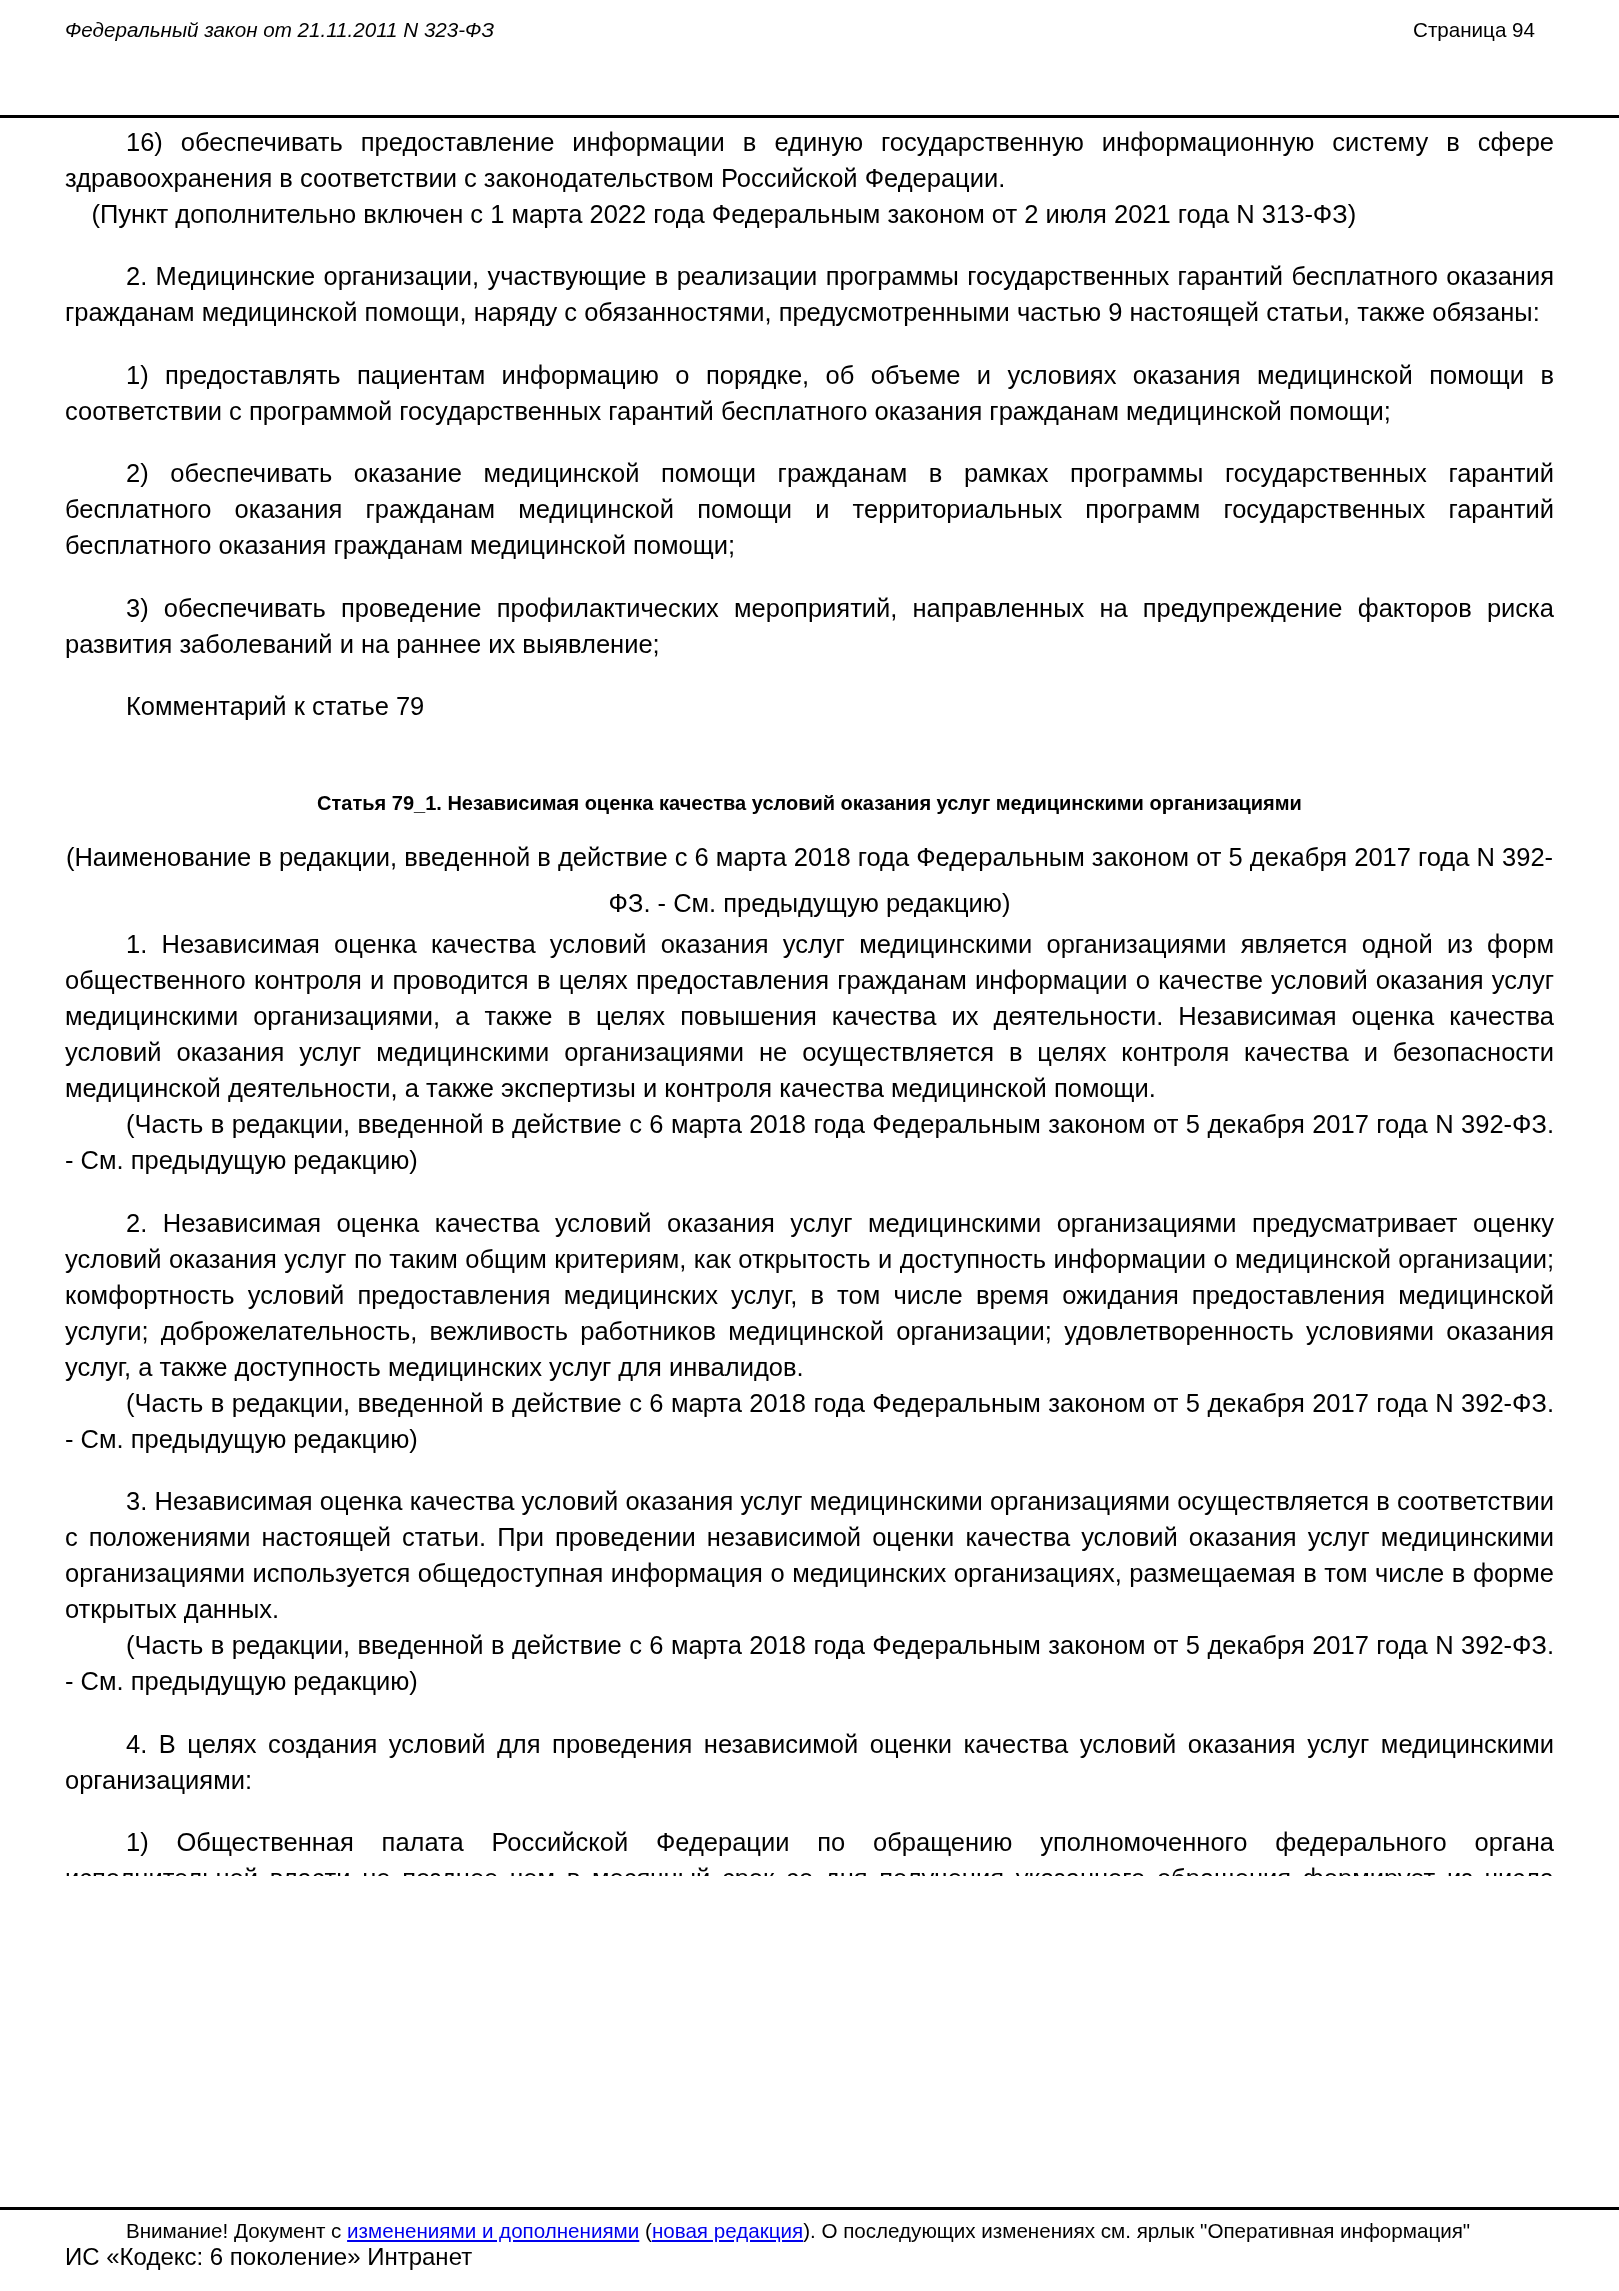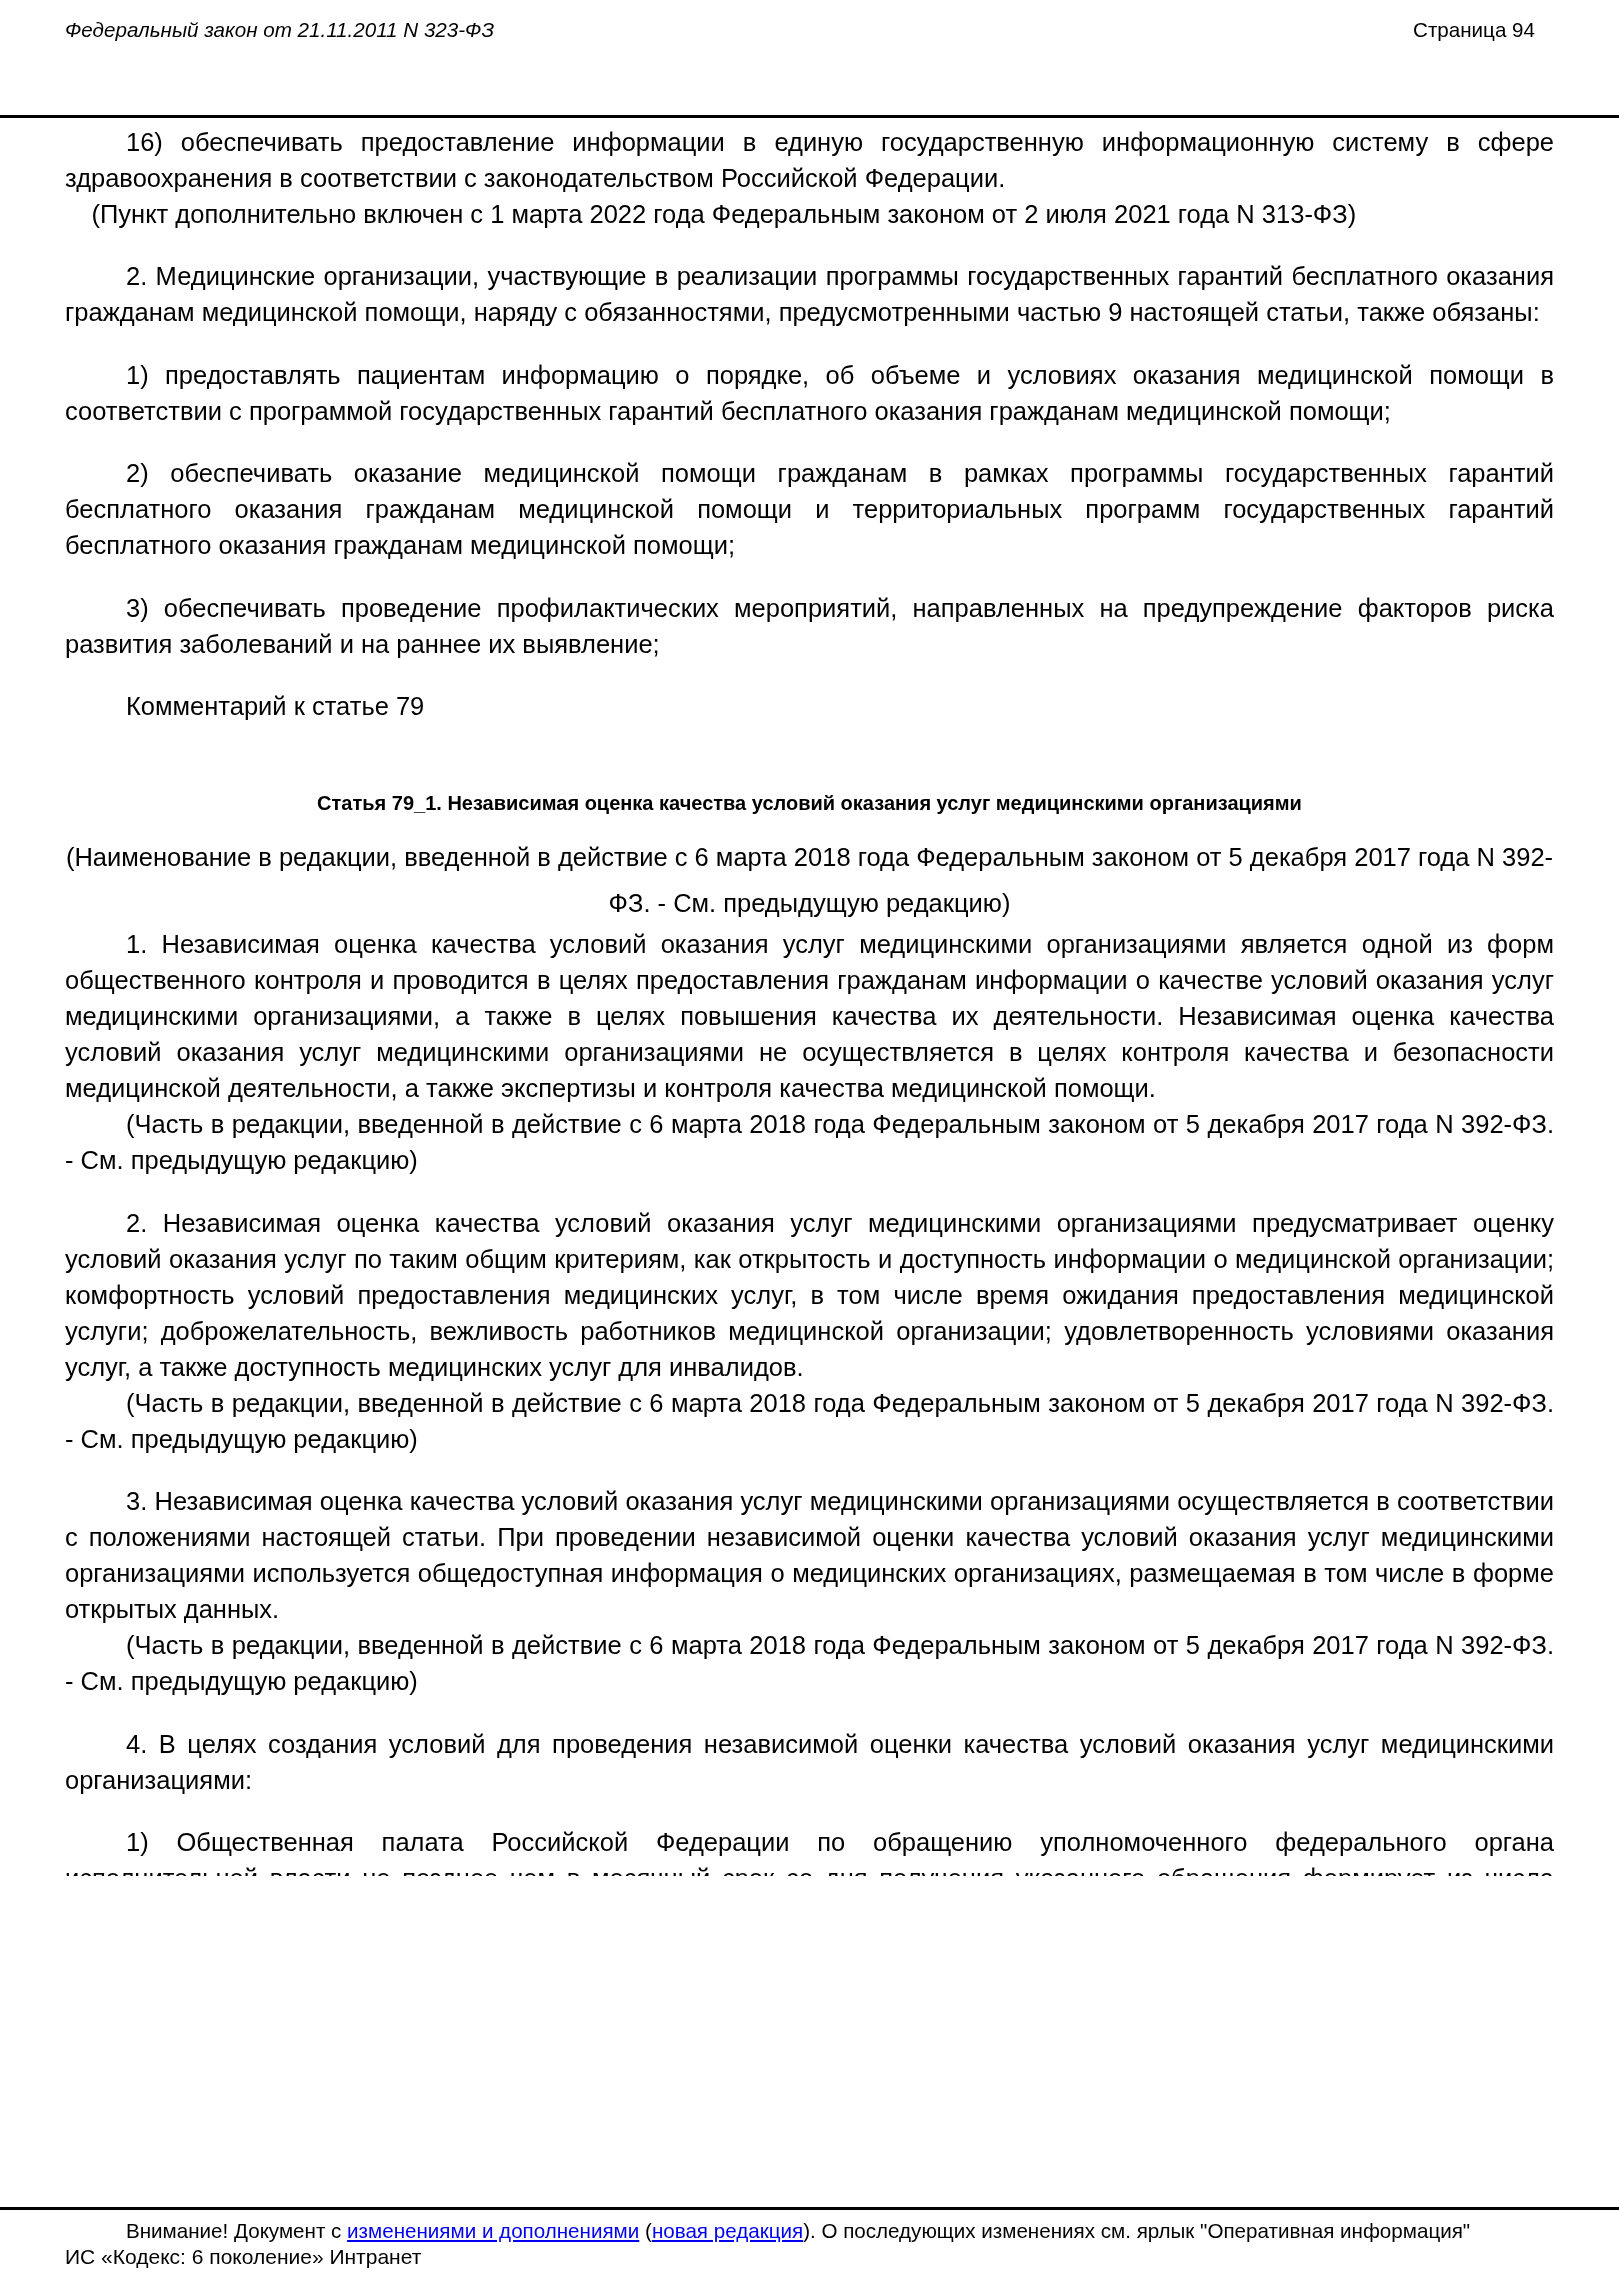--- a/index.html
+++ b/index.html
@@ -32,21 +32,21 @@
   .gap{margin-top:26.5px;}
   .cut{text-align-last:justify;}
   .section-heading{
     font-size:20px;line-height:41px;font-weight:bold;text-align:center;
     margin:59px auto 9.8px;max-width:1362px;text-indent:0;
   }
   .centered{text-align:center;text-indent:0;line-height:46px;}
   
   .footer{position:absolute;top:2207px;left:0;right:0;}
   .footer-notice{margin:7.8px 65px 0;text-indent:61px;font-size:20.6px;line-height:26.5px;}
-  .footer-system{margin:0 65px;font-size:21px;line-height:26.5px;}
+  .footer-system{margin:0 65px;font-size:24px;line-height:26.5px;}
   .link{color:var(--link-color,#0000ee);text-decoration:underline;cursor:pointer;}
 </style>
 </head>
 <body>
 
 <div class="page">
 
   <div class="header">
     <div class="header-left">
       <div class="header-law">Федеральный закон от 21.11.2011 N 323-ФЗ</div>

